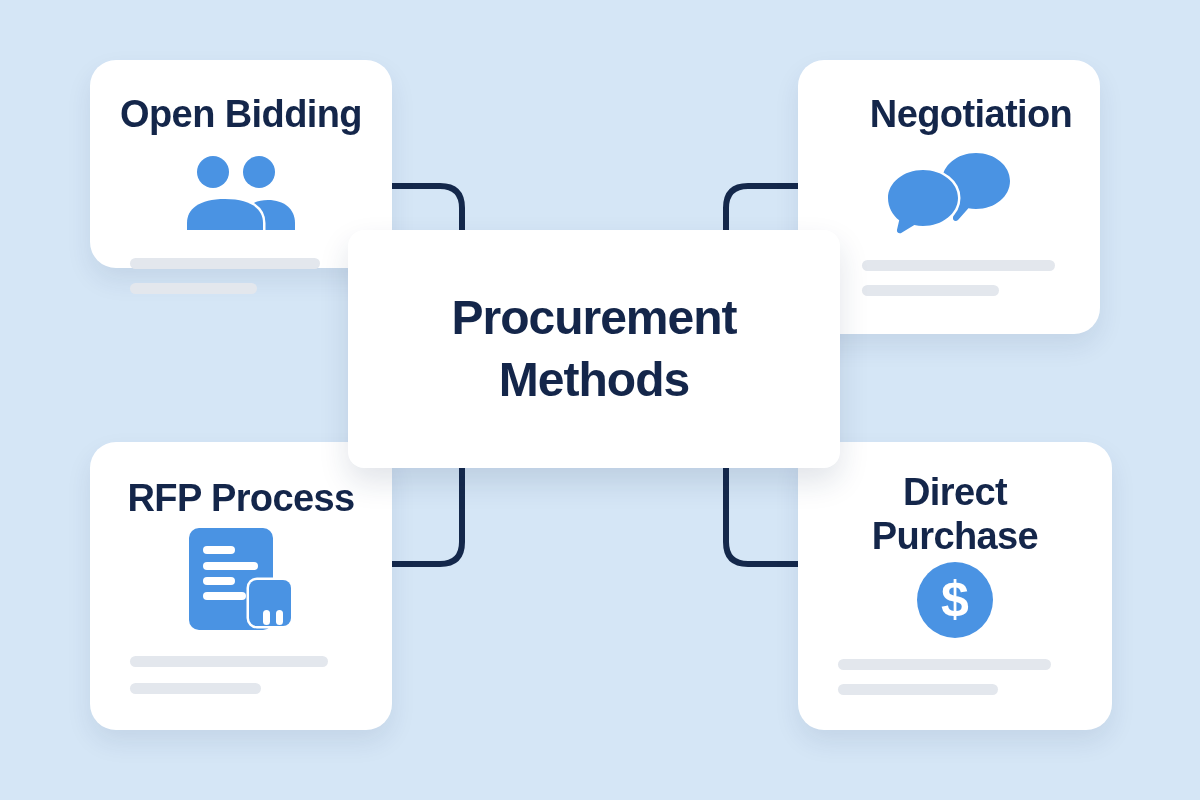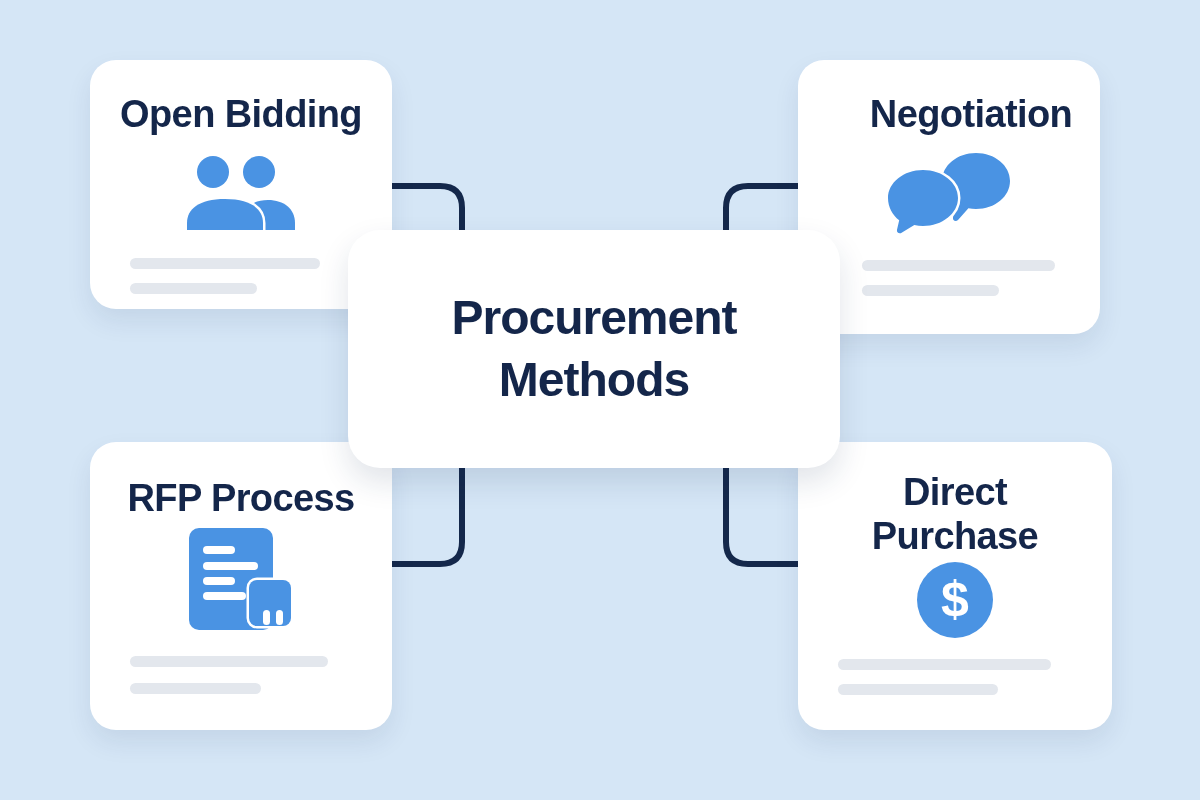--- a/index.html
+++ b/index.html
@@ -10,21 +10,21 @@
   }
   .stage{position:absolute;inset:0;}
   
   .connectors{position:absolute;left:0;top:0;z-index:1;}
   .connectors path{fill:none;stroke:var(--connector,#14284b);stroke-width:6;}
   
   .card{
     position:absolute;background:var(--card,#fff);border-radius:26px;
     box-shadow:0 12px 26px rgba(21,44,84,.09);z-index:2;
   }
-  .card--tl{left:90px;top:60px;width:302px;height:249px;}
+  .card--tl{left:90px;top:60px;width:302px;height:208px;}
   .card--tr{left:798px;top:60px;width:302px;height:274px;}
   .card--bl{left:90px;top:442px;width:302px;height:288px;}
   .card--br{left:798px;top:442px;width:314px;height:288px;}
   .card-title{
     position:absolute;left:0;right:0;text-align:center;
     font-size:38px;font-weight:700;color:var(--navy,#14264a);
     line-height:1.16;letter-spacing:-.6px;
   }
   .card--tl .card-title{top:32px;}
   .card--tr .card-title{top:32px;padding-left:44px;}
@@ -41,21 +41,21 @@
   .card--tl .ph-1{top:198px;left:40px;width:190px;}
   .card--tl .ph-2{top:223px;left:40px;width:127px;}
   .card--tr .ph-1{top:200px;left:64px;width:193px;}
   .card--tr .ph-2{top:225px;left:64px;width:137px;}
   .card--bl .ph-1{top:214px;left:40px;width:198px;}
   .card--bl .ph-2{top:241px;left:40px;width:131px;}
   .card--br .ph-1{top:217px;left:40px;width:213px;}
   .card--br .ph-2{top:242px;left:40px;width:160px;}
   
   .card--center{
-    left:348px;top:230px;width:492px;height:238px;border-radius:32px;z-index:5;
+    left:348px;top:230px;width:492px;height:238px;border-radius:16px;z-index:5;
     display:flex;align-items:center;justify-content:center;
     box-shadow:0 14px 30px rgba(21,44,84,.13);
   }
   .center-title{
     text-align:center;font-size:48px;font-weight:700;color:var(--navy,#14264a);
     line-height:1.3;letter-spacing:-1px;max-width:420px;
   }
   
   .icon-accent{fill:var(--accent,#4a93e3);}
   .icon-cut{fill:var(--accent,#4a93e3);stroke:#fff;stroke-width:5;paint-order:stroke;}

